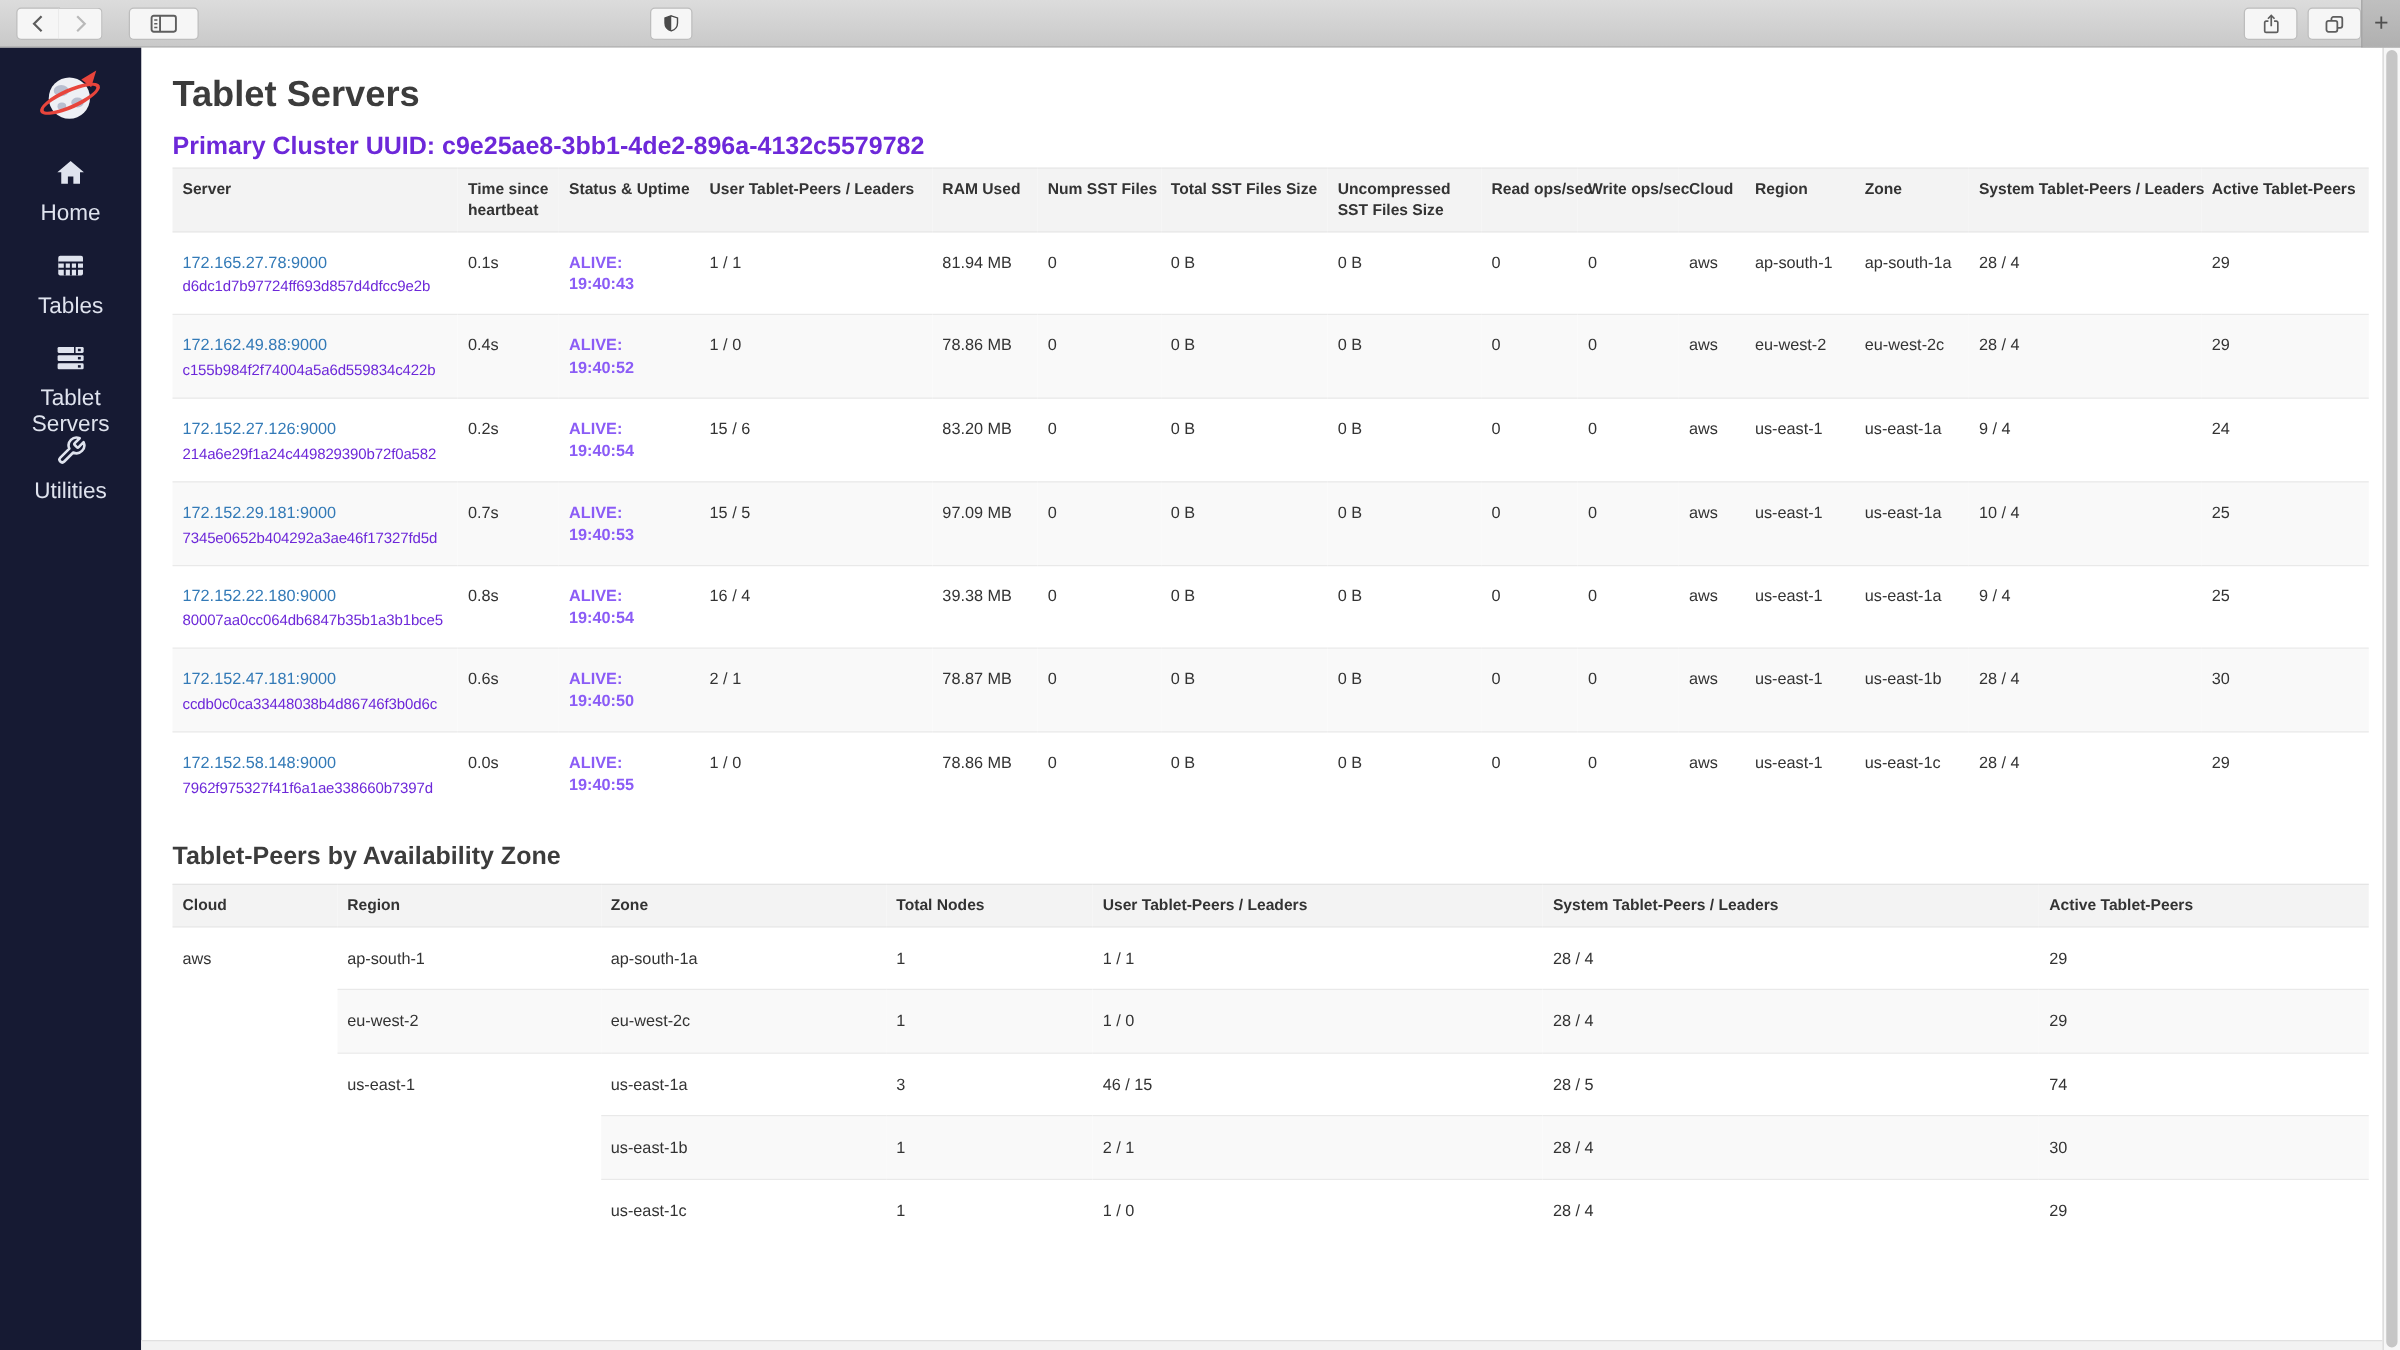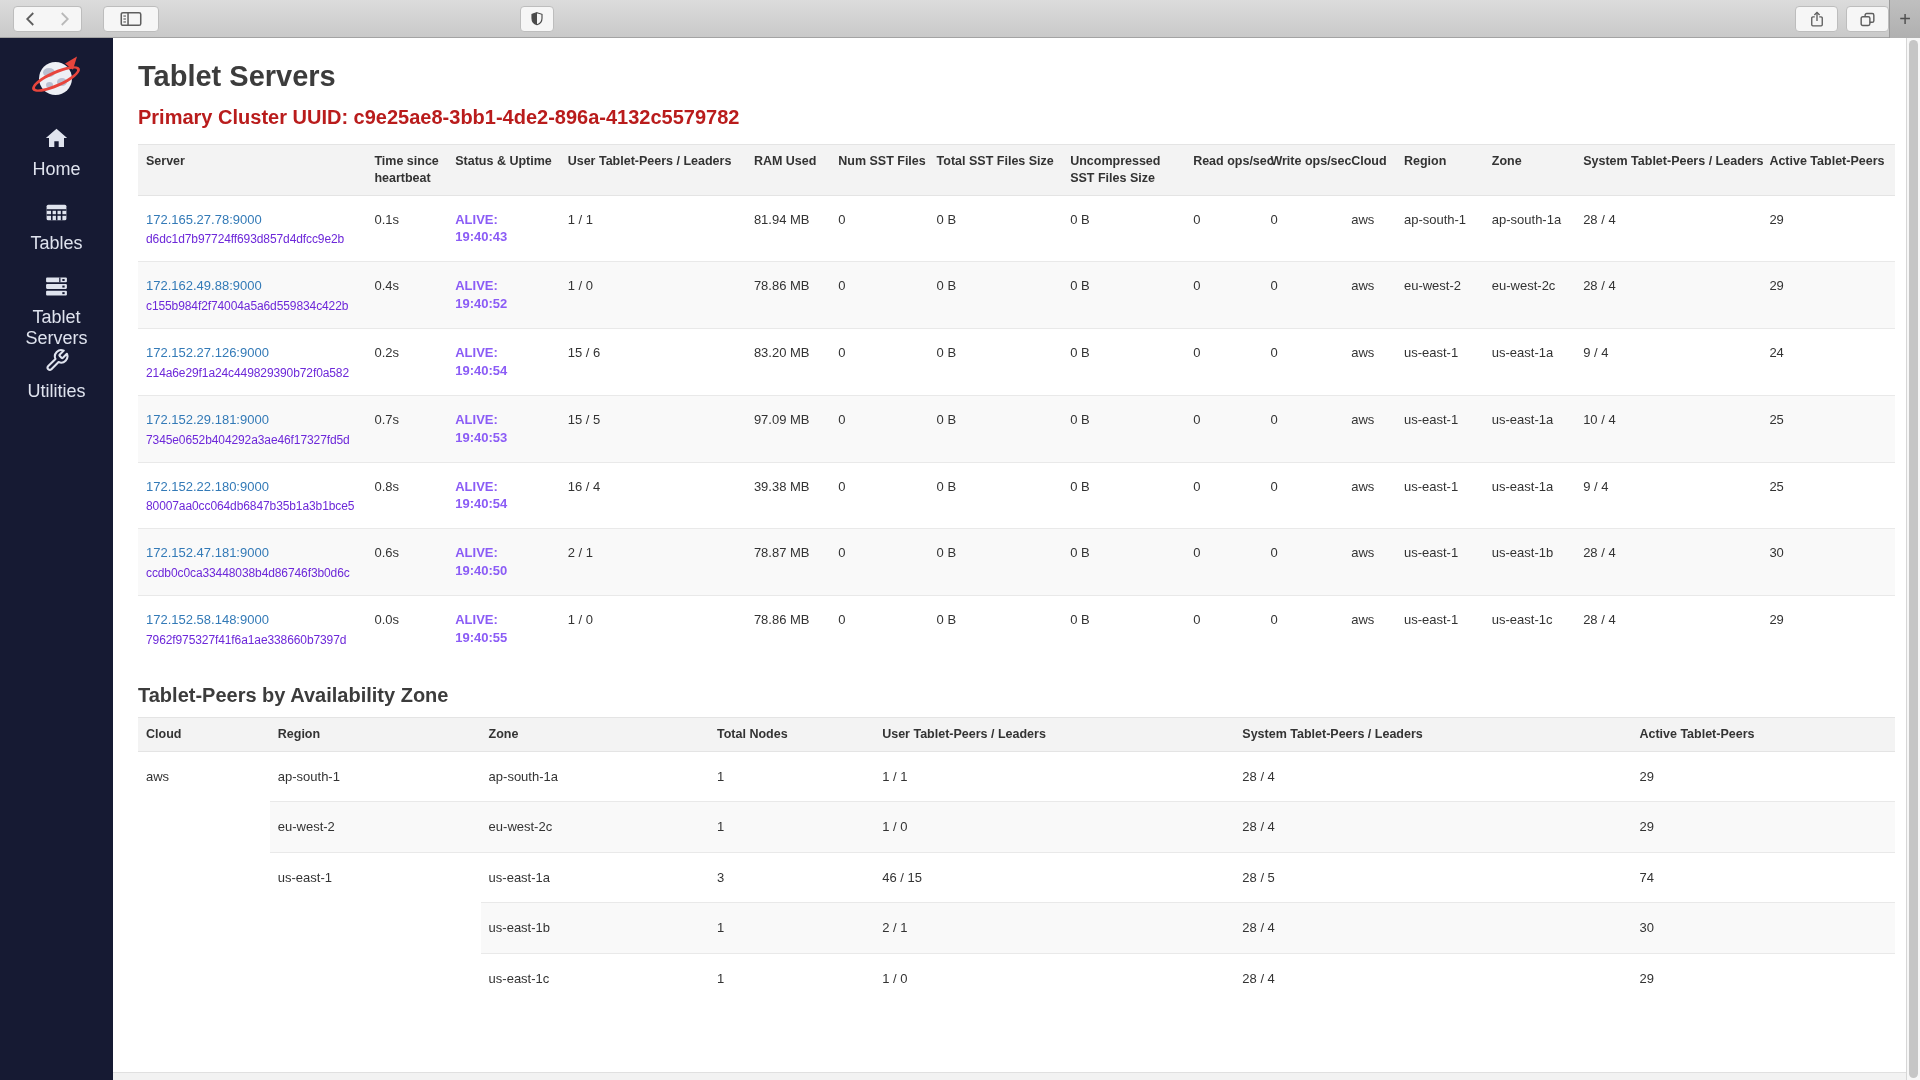--- a/index.html
+++ b/index.html
@@ -47,25 +47,25 @@
   .nav-item { position:absolute; left:0; width:113px; text-align:center;
     color:#dfe3ee; cursor:pointer; }
   .nav-item .nav-label { display:block; font-size:18px; margin-top:4px; }
   .nav-home { top:88px; } .nav-tables { top:162px; }
   .nav-tservers { top:236px; } .nav-utils { top:310px; }
 
   
   .main { position:absolute; left:113px; top:38px; right:14px; bottom:0;
     background:#fff; padding:0 11px 0 25px; overflow:hidden; }
   h1.page-title { margin-top:22px; font-size:29px; font-weight:bold; color:#3c3c3c; }
-  h2.cluster { margin-top:13px; font-size:20px; font-weight:bold; color:#b91c1c; }
+  h2.cluster { margin-top:13px; font-size:20px; font-weight:bold; color:#6d28d9; }
   h2.section { margin-top:22px; font-size:20px; font-weight:bold; color:#3c3c3c; }
 
   table.data-table { width:100%; border-collapse:collapse; table-layout:fixed;
-    font-size:13px; color:#333; margin-top:15px; }
+    font-size:13px; color:#333; margin-top:5px; }
   .data-table th { background:#f3f3f3; font-weight:bold; font-size:12.5px;
     text-align:left; vertical-align:top; padding:8px; line-height:1.35;
     border-top:1px solid #e4e4e4; border-bottom:1px solid #e4e4e4; white-space:nowrap; }
   .data-table th.wrap { white-space:normal; }
   .data-table td { vertical-align:top; padding:15px 8px 14px; line-height:1.35;
     border-top:1px solid #e9e9e9; }
   .data-table tr.alt td { background:#f9f9f9; }
   .az td { padding:16px 8px; }
   .iplink { color:#337ab7; text-decoration:none; }
   .uuid { font-size:12px; color:#6d28d9; margin-top:3px; letter-spacing:-0.1px; }

